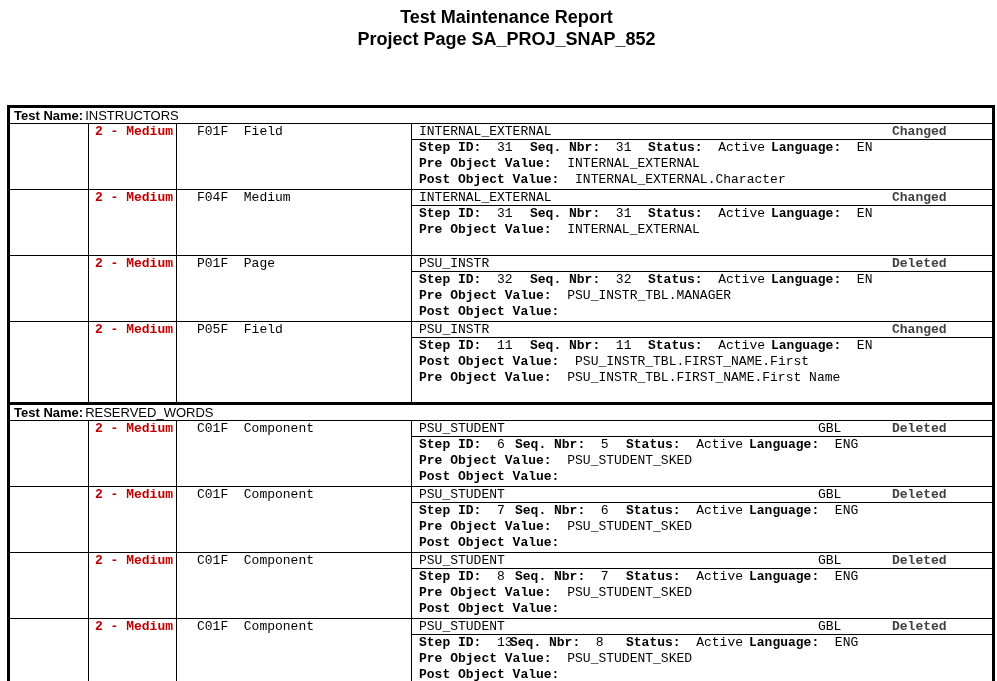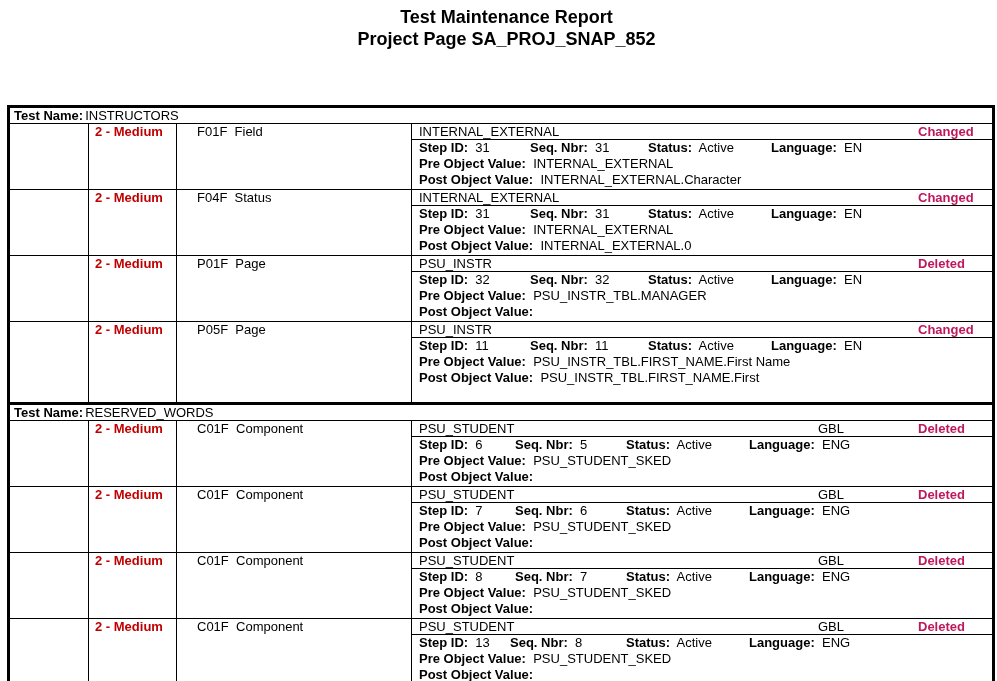--- a/index.html
+++ b/index.html
@@ -15,41 +15,41 @@
     border-left: 3px solid #000; border-right: 3px solid #000; border-top: 3px solid #000;
   }
   .group-head {
     position: relative; height: 15px; font-size: 13px; line-height: 15px;
     border-bottom: 1px solid #000; padding-left: 4px; white-space: nowrap;
   }
   .group-head .lbl { font-weight: bold; text-align: center; }
   .group-head .val { margin-left: 2px; }
   .group-sep { border-top: 3px solid #000; }
 
-  .entry { position: relative; height: 65px; }
+  .entry { position: relative; height: 65px; font-family: Liberation Mono, monospace; }
   .entry .cpri {
     position: absolute; left: 78px; top: 0; width: 88px; height: 100%;
     border-left: 1px solid #000; color: #c00000; font-weight: bold; font-size: 13px;
     line-height: 15px; padding-left: 6px; box-sizing: border-box;
   }
   .entry .cobj {
     position: absolute; left: 166px; top: 0; width: 235px; height: 100%;
     border-left: 1px solid #000; font-size: 13px; line-height: 15px;
     padding-left: 20px; box-sizing: border-box; white-space: pre;
   }
   .entry .cdet {
     position: absolute; left: 401px; top: 0; right: 0; height: 100%;
     border-left: 1px solid #000; box-sizing: border-box;
   }
   .entry .topline {
     position: relative; height: 15px; border-bottom: 1px solid #000;
     font-size: 13px; line-height: 15px; padding-left: 7px;
   }
   .entry .topline .gbl { position: absolute; left: 406px; top: 0; }
-  .entry .topline .act { position: absolute; left: 506px; top: 0; color: #be185d; font-weight: bold; }
+  .entry .topline .act { position: absolute; left: 480px; top: 0; color: #404040; font-weight: bold; }
   .entry .line { position: relative; height: 16px; font-size: 13px; line-height: 16px; padding-left: 7px; white-space: nowrap; }
   .entry .line b { font-weight: bold; }
   .entry .line span.f { position: absolute; top: 0; }
   .entry-border { border-top: 1px solid #000; }
   .entry.last-in-group { height: 80px; }
 </style>
 </head>
 <body>
 
 <div class="titles">
@@ -82,39 +82,36 @@
         <b>Pre Object Value:</b>&nbsp; <span>INTERNAL_EXTERNAL</span>
       </div>
       <div class="line">
         <b>Post Object Value:</b>&nbsp; <span>INTERNAL_EXTERNAL.Character</span>
       </div>
     </div>
   </div>
 
   <div class="entry entry-border">
     <div class="cpri">2 - Medium</div>
-    <div class="cobj">F04F  Status</div>
+    <div class="cobj">F04F  Medium</div>
     <div class="cdet">
       <div class="topline">
         <span>INTERNAL_EXTERNAL</span>
         <span class="gbl"></span>
         <span class="act">Changed</span>
       </div>
       <div class="line">
         <span class="f" style="left:7px"><b>Step ID:</b>&nbsp; <span>31</span></span>
         <span class="f seq" style="left:118px"><b>Seq. Nbr:</b>&nbsp; <span>31</span></span>
         <span class="f st" style="left:236px"><b>Status:</b>&nbsp; <span>Active</span></span>
         <span class="f lg" style="left:359px"><b>Language:</b>&nbsp; <span>EN</span></span>
       </div>
       <div class="line">
         <b>Pre Object Value:</b>&nbsp; <span>INTERNAL_EXTERNAL</span>
       </div>
-      <div class="line">
-        <b>Post Object Value:</b>&nbsp; <span>INTERNAL_EXTERNAL.0</span>
-      </div>
     </div>
   </div>
 
   <div class="entry entry-border">
     <div class="cpri">2 - Medium</div>
     <div class="cobj">P01F  Page</div>
     <div class="cdet">
       <div class="topline">
         <span>PSU_INSTR</span>
         <span class="gbl"></span>
@@ -130,38 +127,38 @@
         <b>Pre Object Value:</b>&nbsp; <span>PSU_INSTR_TBL.MANAGER</span>
       </div>
       <div class="line">
         <b>Post Object Value:</b>&nbsp; <span></span>
       </div>
     </div>
   </div>
 
   <div class="entry entry-border last-in-group">
     <div class="cpri">2 - Medium</div>
-    <div class="cobj">P05F  Page</div>
+    <div class="cobj">P05F  Field</div>
     <div class="cdet">
       <div class="topline">
         <span>PSU_INSTR</span>
         <span class="gbl"></span>
         <span class="act">Changed</span>
       </div>
       <div class="line">
         <span class="f" style="left:7px"><b>Step ID:</b>&nbsp; <span>11</span></span>
         <span class="f seq" style="left:118px"><b>Seq. Nbr:</b>&nbsp; <span>11</span></span>
         <span class="f st" style="left:236px"><b>Status:</b>&nbsp; <span>Active</span></span>
         <span class="f lg" style="left:359px"><b>Language:</b>&nbsp; <span>EN</span></span>
       </div>
       <div class="line">
+        <b>Post Object Value:</b>&nbsp; <span>PSU_INSTR_TBL.FIRST_NAME.First</span>
+      </div>
+      <div class="line">
         <b>Pre Object Value:</b>&nbsp; <span>PSU_INSTR_TBL.FIRST_NAME.First Name</span>
-      </div>
-      <div class="line">
-        <b>Post Object Value:</b>&nbsp; <span>PSU_INSTR_TBL.FIRST_NAME.First</span>
       </div>
     </div>
   </div>
 </div>
   </div>
 
   <div class="group group-sep">
     <div class="group-head">
       <span class="lbl">Test Name:</span><span class="val">RESERVED_WORDS</span>
     </div>

